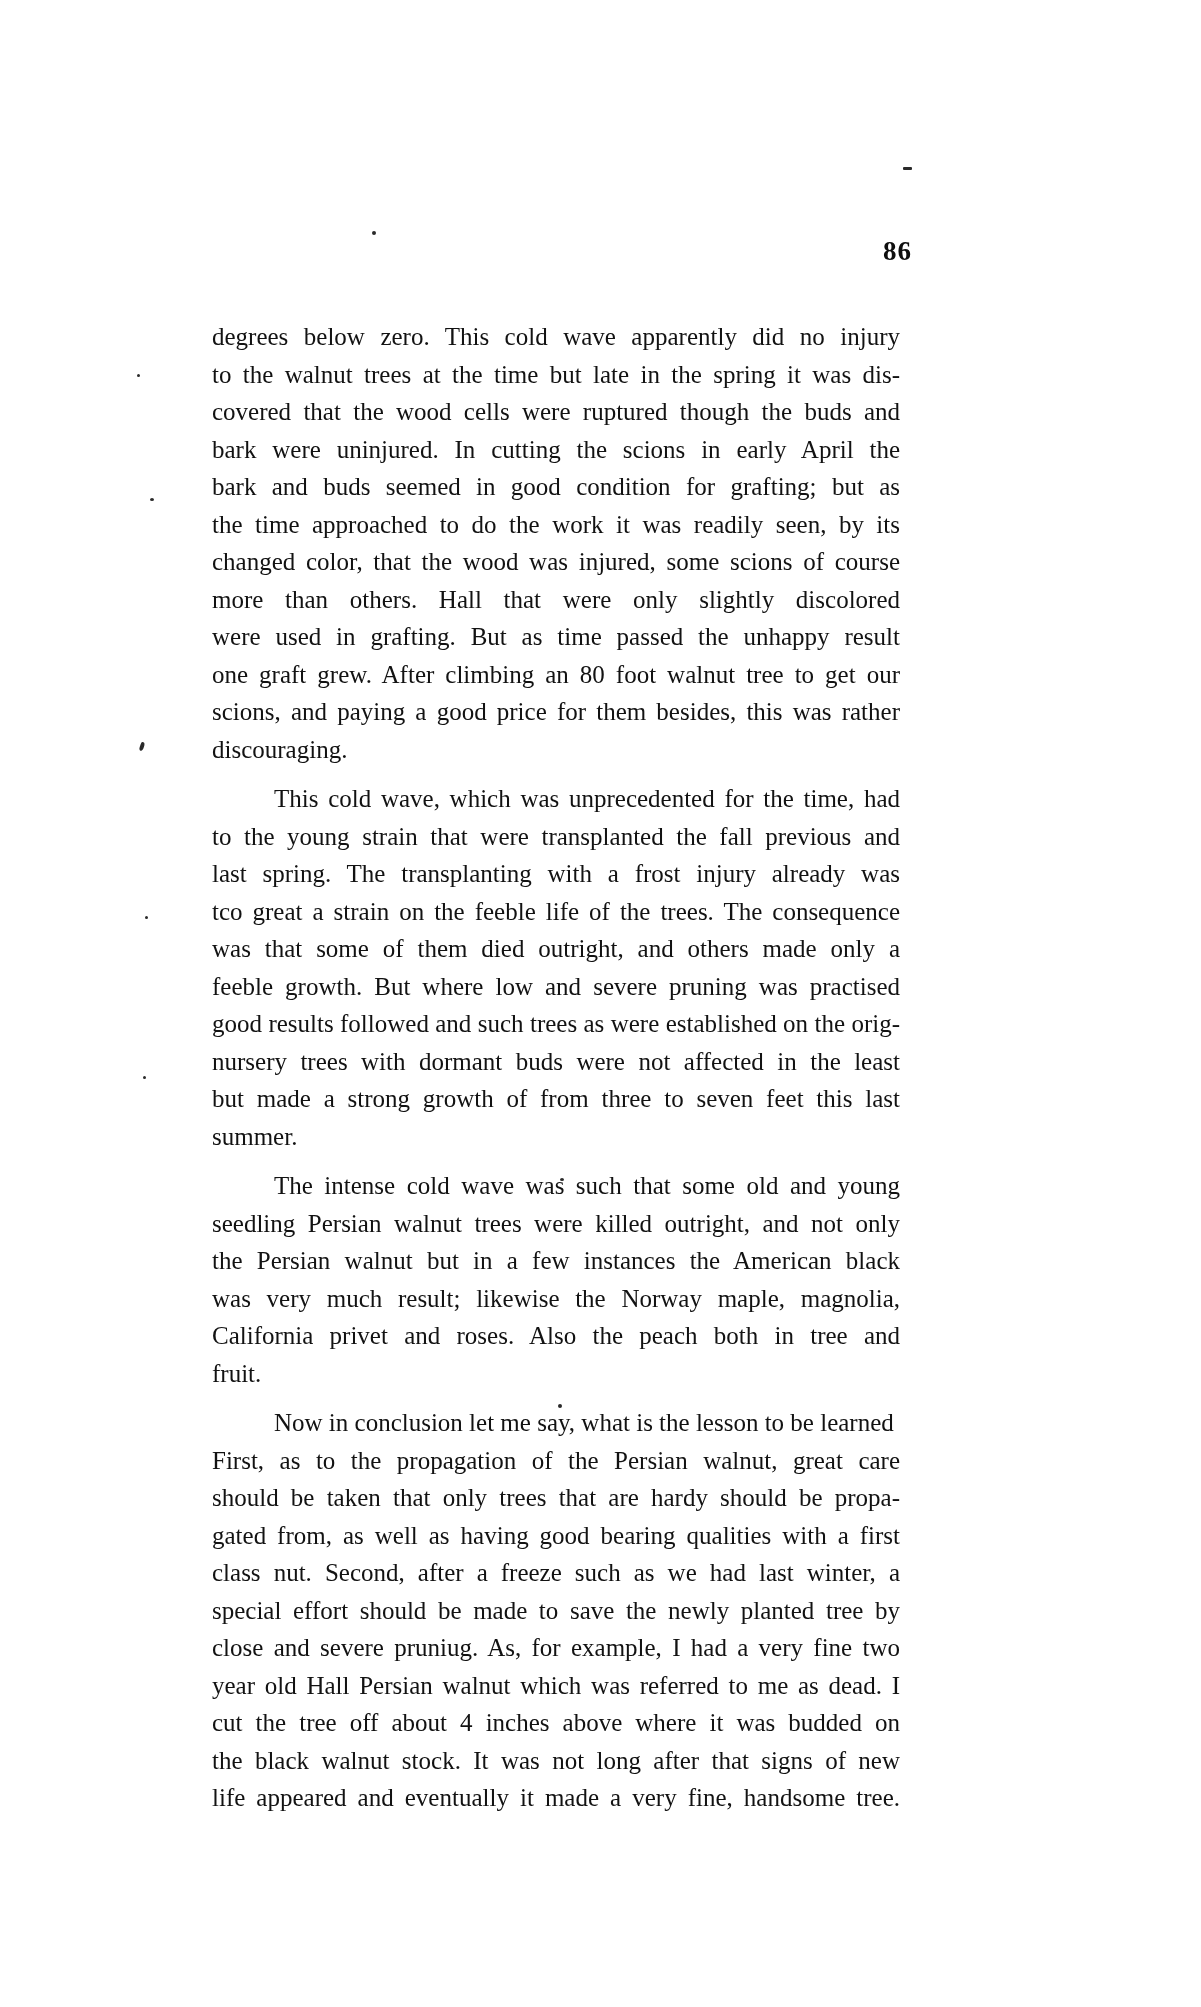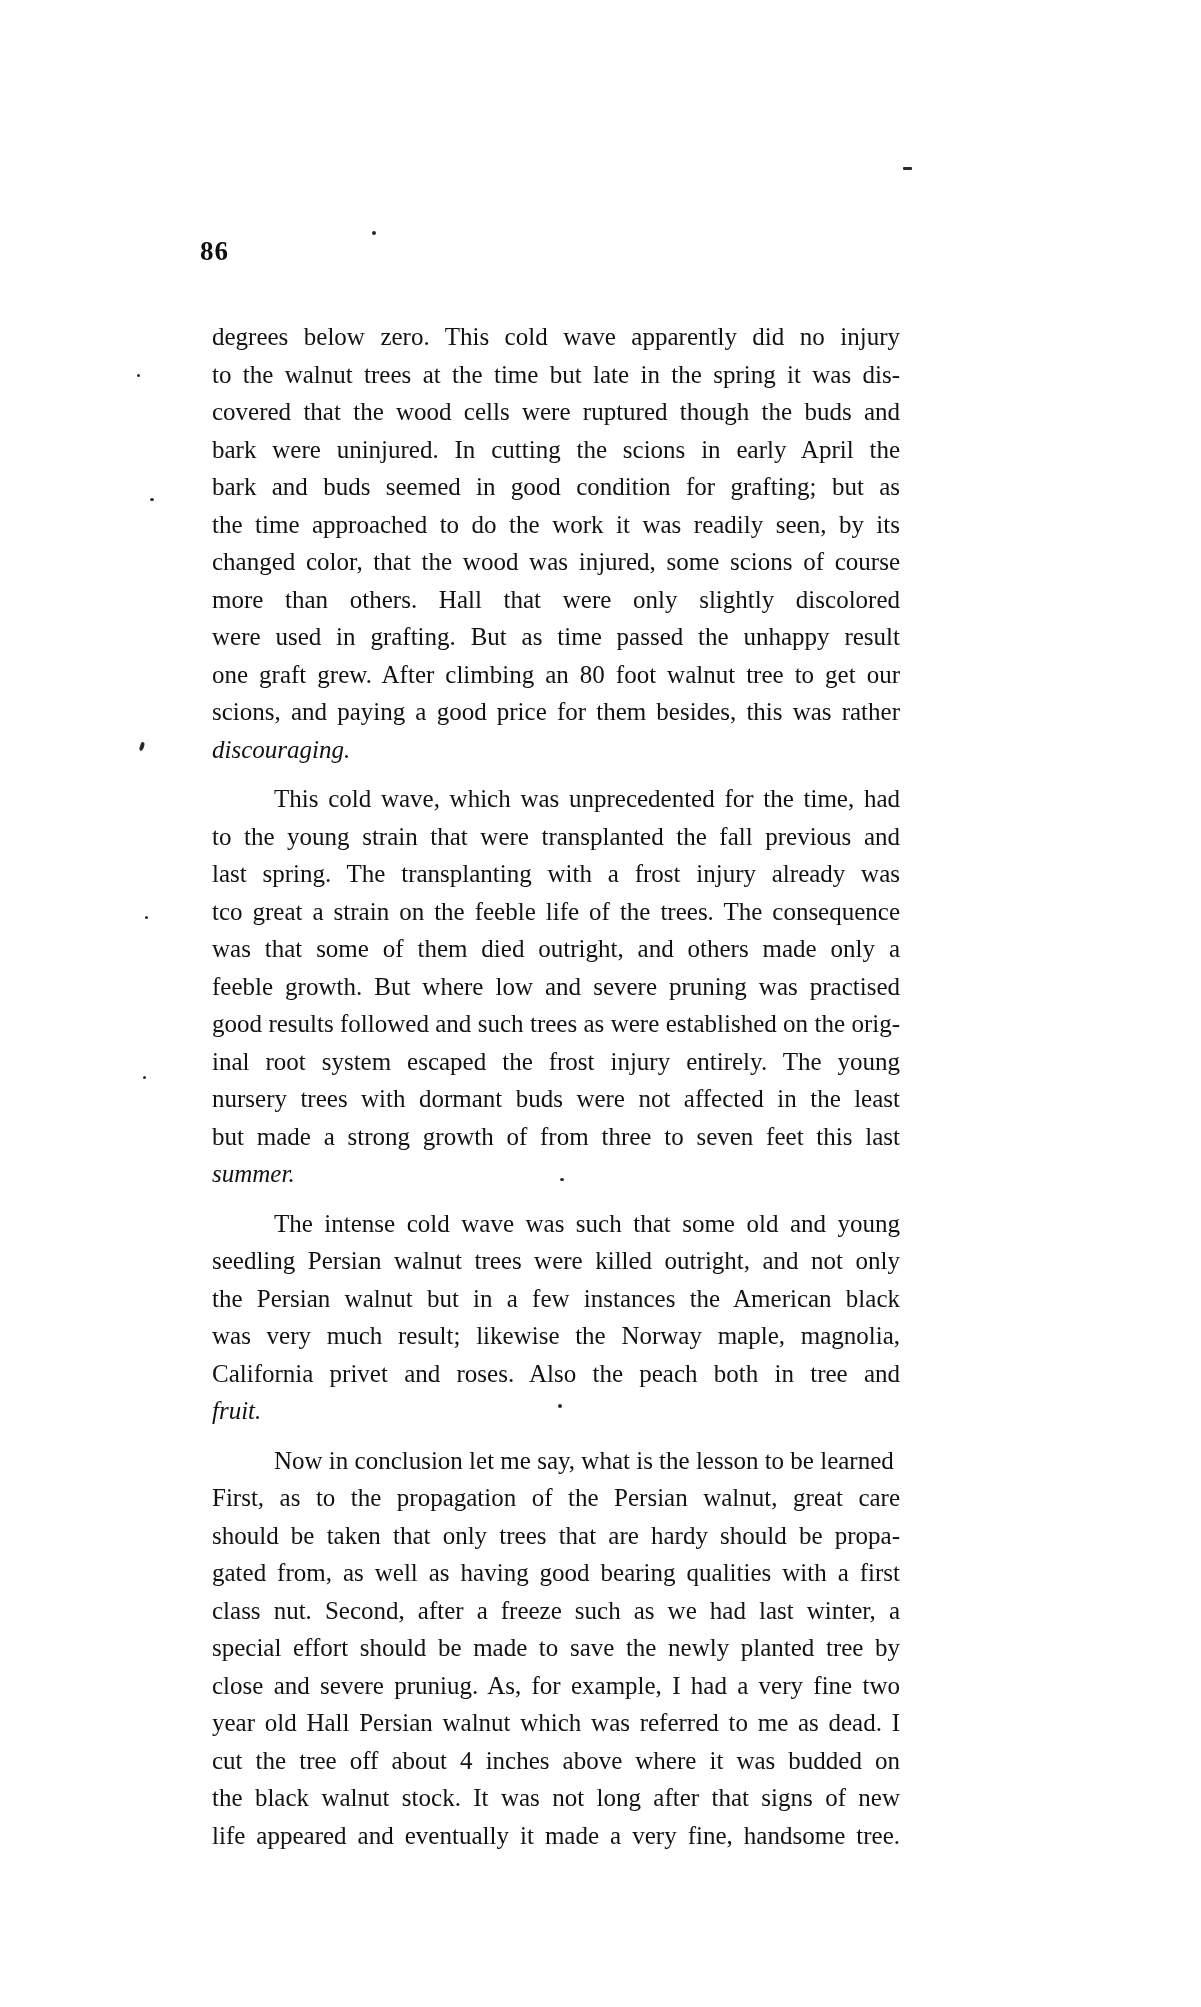--- a/index.html
+++ b/index.html
@@ -14,21 +14,21 @@
     background: #ffffff;
     overflow: hidden;
     font-family: "Liberation Serif", "DejaVu Serif", serif;
     color: #121212;
   }
   #page-number {
     position: absolute;
     top: 236px;
     left: 200px;
     width: 712px;
-    text-align: left;
+    text-align: right;
     font-size: 27px;
     font-weight: 700;
     letter-spacing: 1px;
     color: #0e0e0e;
   }
   #text-block {
     position: absolute;
     top: 306px;
     left: 200px;
     width: 712px;
@@ -46,21 +46,20 @@
     white-space: nowrap;
     text-align: justify;
     text-align-last: justify;
   }
   .line.indent {
     padding-left: 62px;
   }
   .line.endpara {
     text-align: right;
     text-align-last: left;
-    font-style: italic;
   }
   
   .speck {
     position: absolute;
     background: #2a2a2a;
     border-radius: 50%;
   }
   .speck.dash {
     border-radius: 1px;
   }
@@ -92,21 +91,20 @@
         <div class="line endpara">discouraging.</div>
       </div>
       <div class="paragraph">
         <div class="line indent">This cold wave, which was unprecedented for the time, had</div>
         <div class="line">to the young strain that were transplanted the fall previous and</div>
         <div class="line">last spring. The transplanting with a frost injury already was</div>
         <div class="line">tco great a strain on the feeble life of the trees. The consequence</div>
         <div class="line">was that some of them died outright, and others made only a</div>
         <div class="line">feeble growth. But where low and severe pruning was practised</div>
         <div class="line">good results followed and such trees as were established on the orig-</div>
-        <div class="line">inal root system escaped the frost injury entirely. The young</div>
         <div class="line">nursery trees with dormant buds were not affected in the least</div>
         <div class="line">but made a strong growth of from three to seven feet this last</div>
         <div class="line endpara">summer.</div>
       </div>
       <div class="paragraph">
         <div class="line indent">The intense cold wave was such that some old and young</div>
         <div class="line">seedling Persian walnut trees were killed outright, and not only</div>
         <div class="line">the Persian walnut but in a few instances the American black</div>
         <div class="line">was very much result; likewise the Norway maple, magnolia,</div>
         <div class="line">California privet and roses. Also the peach both in tree and</div>

